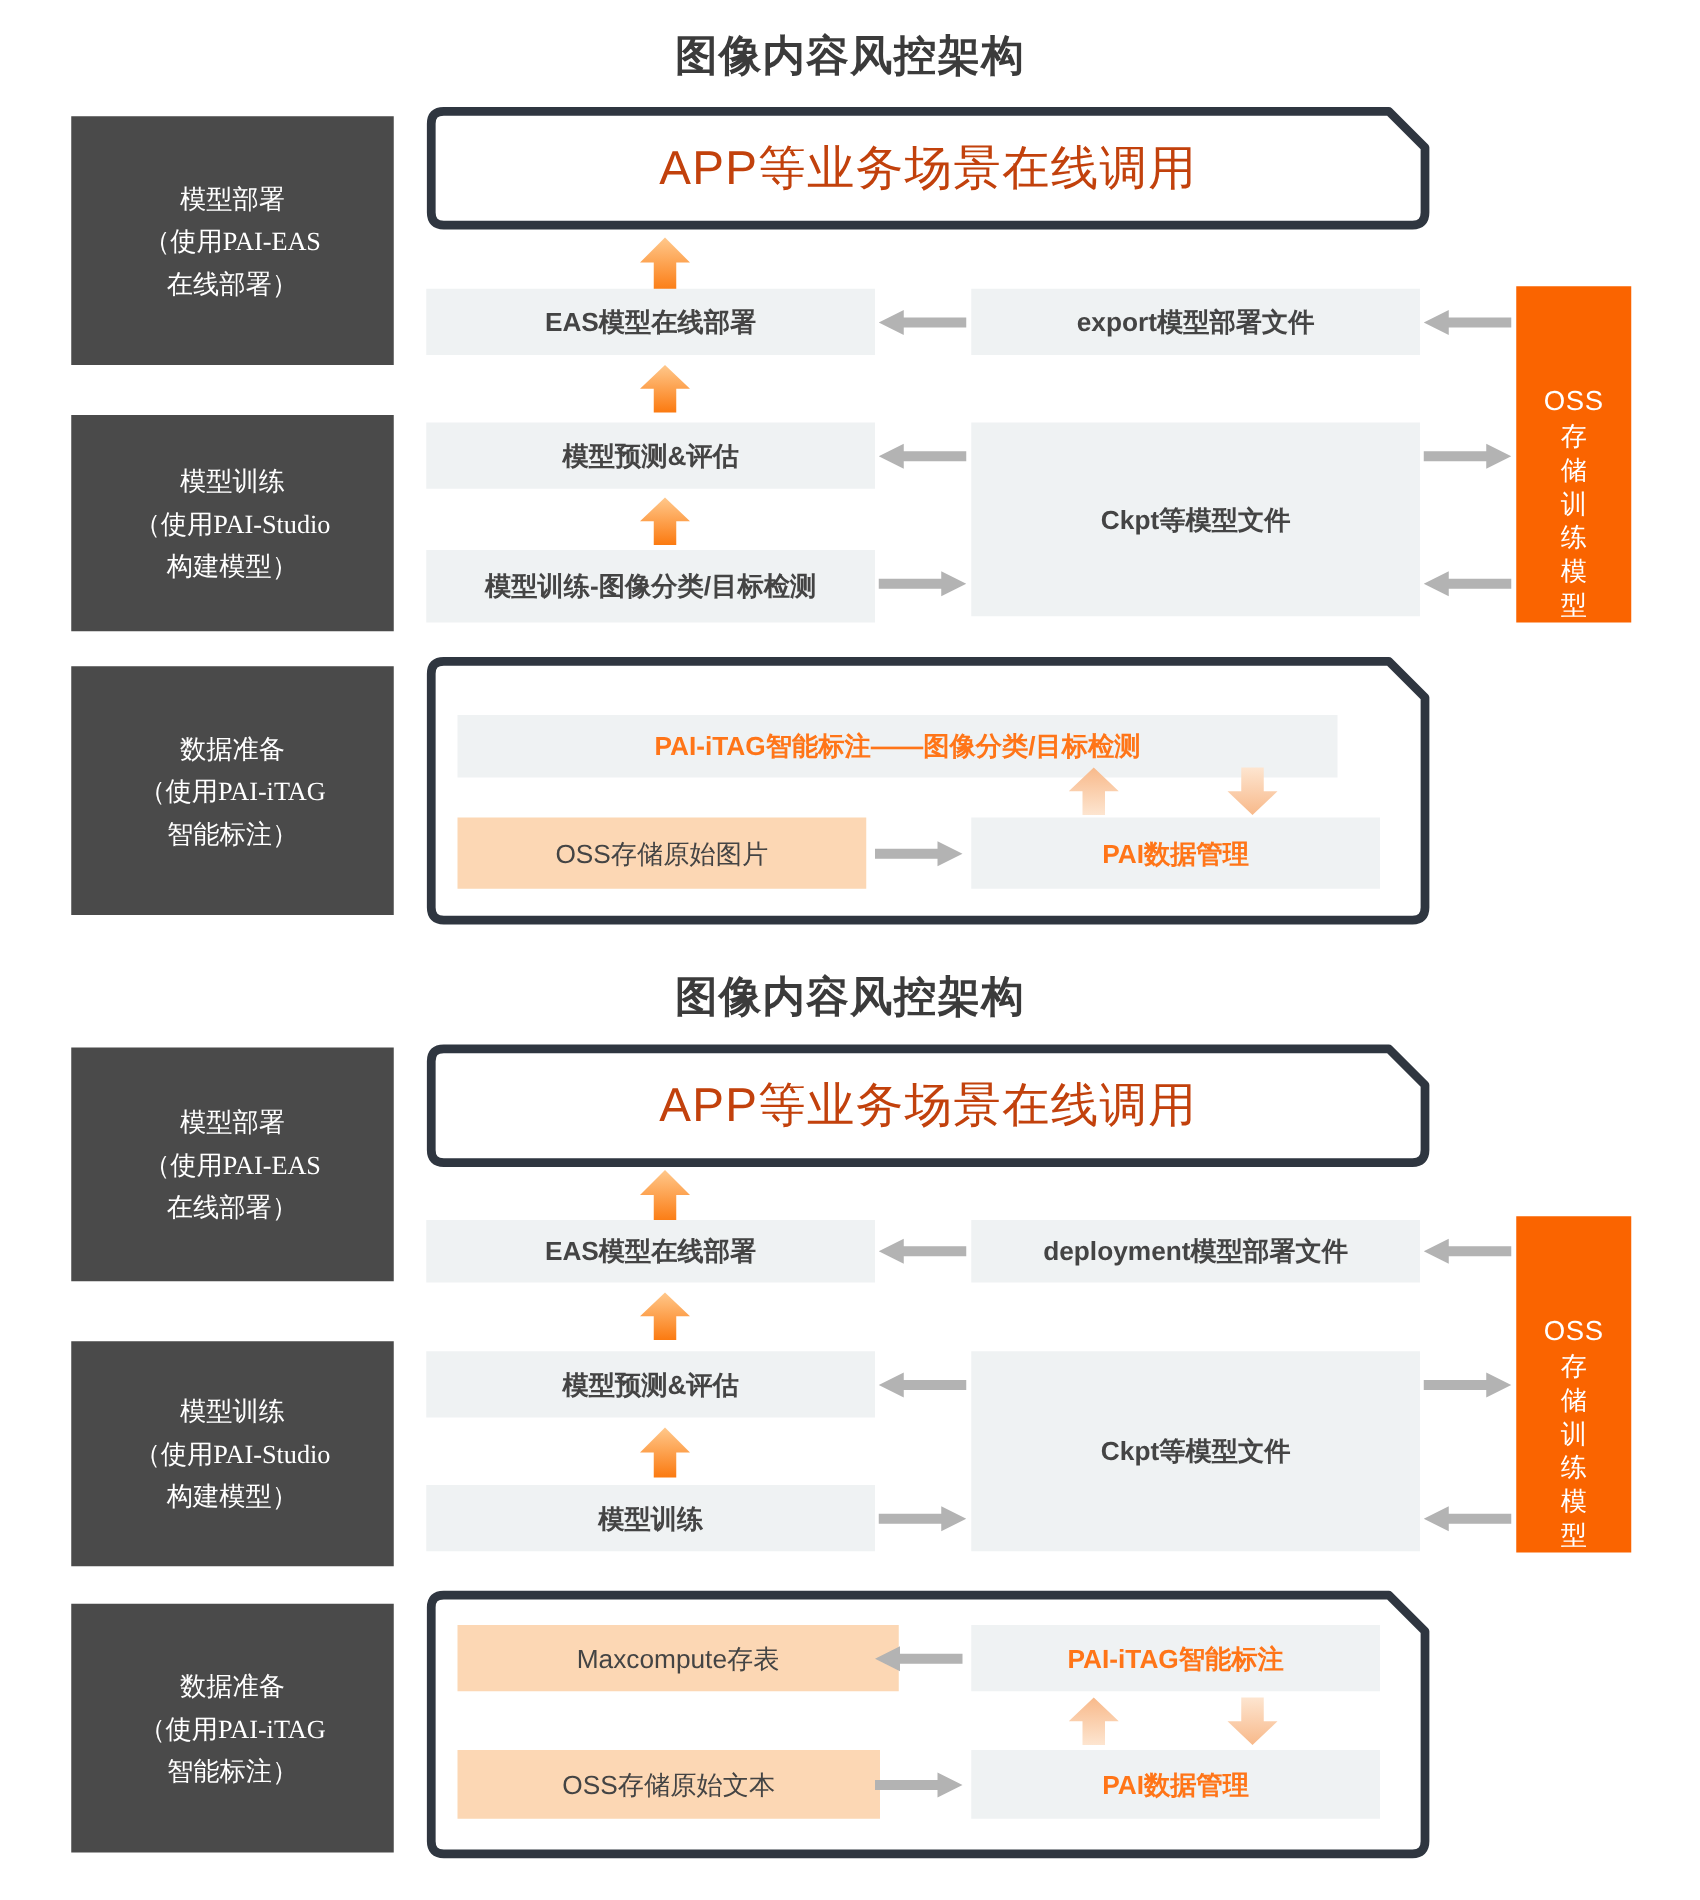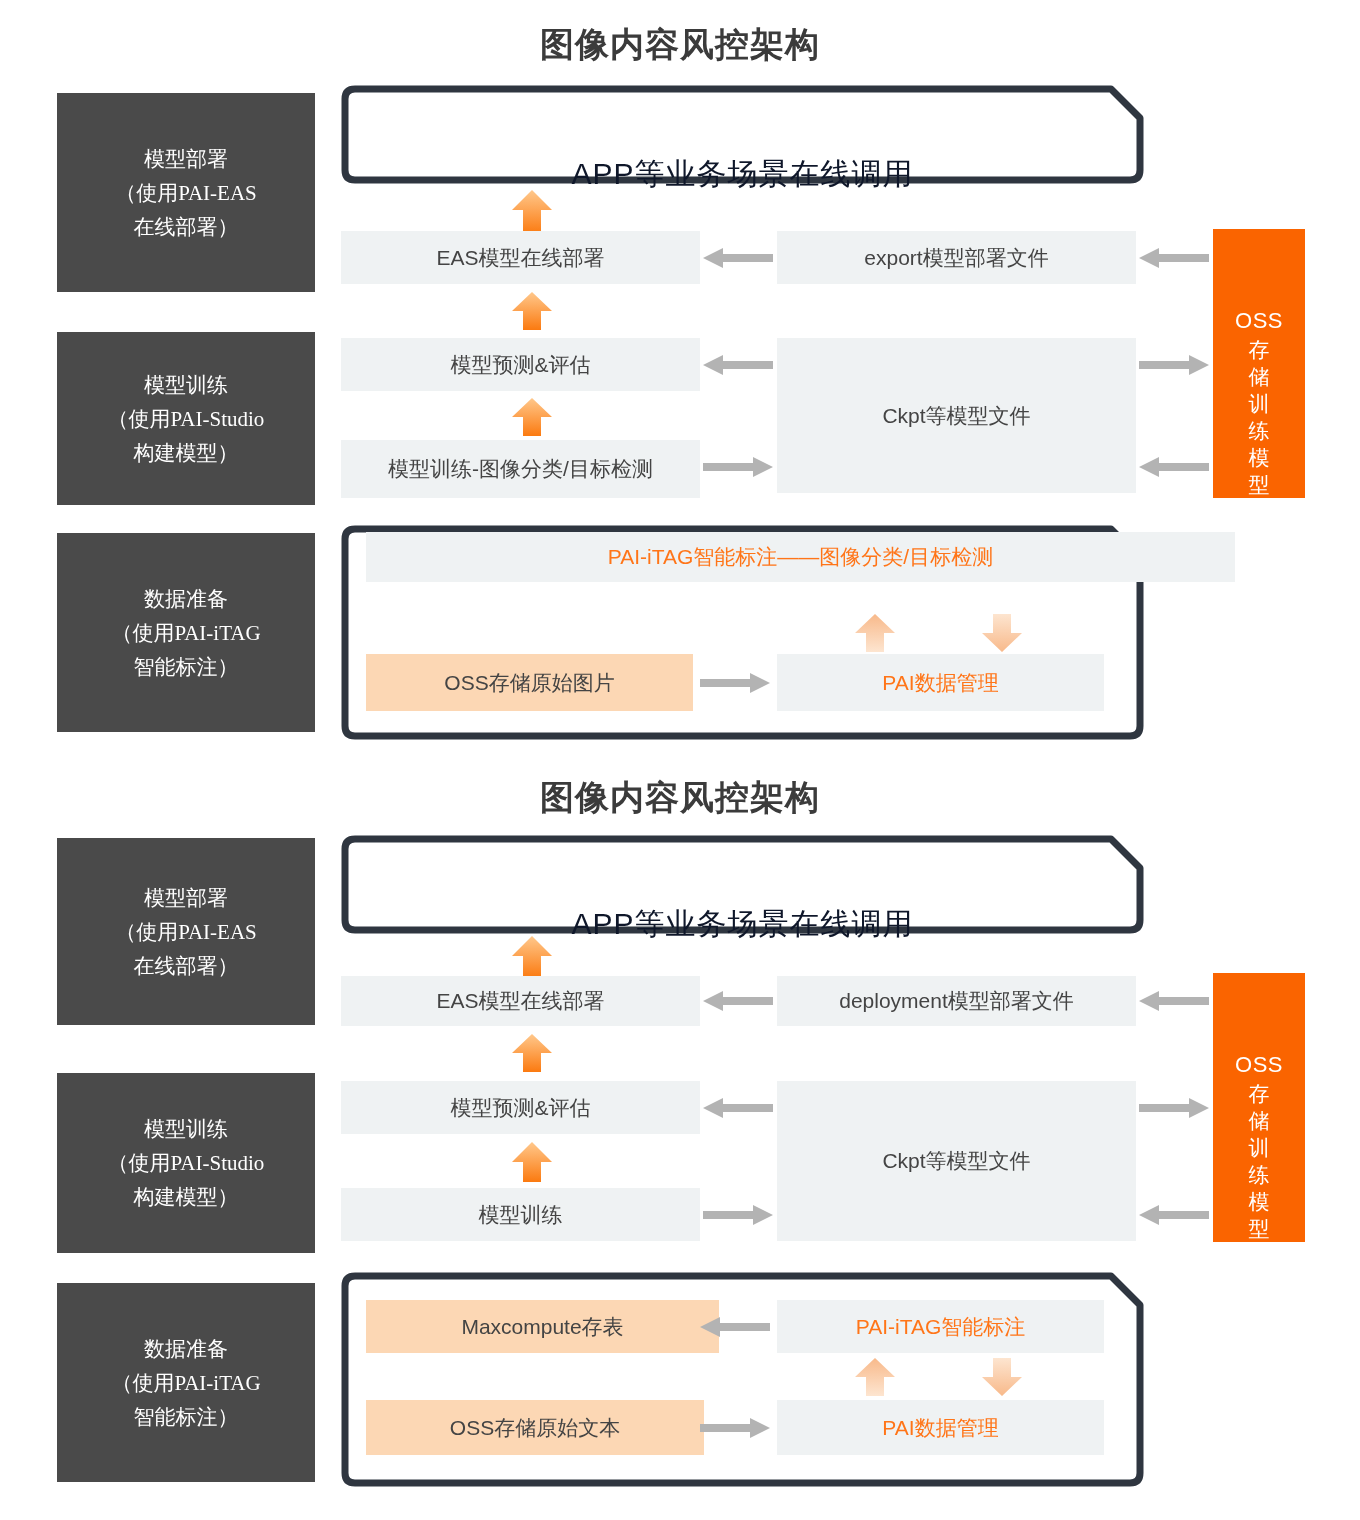--- a/index.html
+++ b/index.html
@@ -30,28 +30,28 @@
   }
   .notchbox svg{position:absolute;left:0;top:0;overflow:visible;}
 
   
   .box{
     position:absolute;box-sizing:border-box;
     display:flex;align-items:center;justify-content:center;
     text-align:center;font-size:21px;color:#444444;
     padding:0 8px;
   }
-  .box.grey{background:#eff2f3;}
+  .box.grey{background:#eff2f3;font-weight:bold;}
   .box.peach{background:#fcd7b4;}
   .box.orange-text{color:#ff7518;}
 
   
   .appbanner{
     position:absolute;display:flex;align-items:center;justify-content:center;
-    font-size:30px;color:#0f172a;letter-spacing:1px;margin-top:40px;
+    font-size:38px;color:#c2410c;letter-spacing:1px;
   }
 
   
   .oss{
     position:absolute;background:#fa6400;color:#ffffff;
     display:flex;flex-direction:column;align-items:center;justify-content:flex-end;
     font-size:21px;line-height:27px;
   }
   .oss .osslat{font-size:22px;letter-spacing:.5px;margin-bottom:2px;}
   .oss .cn{display:block;}
@@ -157,21 +157,21 @@
   <span class="cn">练</span>
   <span class="cn">模</span>
   <span class="cn">型</span>
 </div>
 
 <div class="notchbox" style="left:341px;top:525px;width:803px;height:215px;">
   <svg width="803" height="215" viewBox="0 0 803 215">
     <path d="M4 14 Q4 4 14 4 L770 4 L799 33 L799 201 Q799 211 789 211 L14 211 Q4 211 4 201 Z" fill="#ffffff" stroke="#2f3640" stroke-width="7" stroke-linejoin="round"></path>
   </svg>
 </div>
-<div class="box grey orange-text" style="left:366px;top:532px;width:869px;height:50px;">PAI-iTAG智能标注——图像分类/目标检测</div>
+<div class="box grey orange-text" style="left:366px;top:572px;width:704px;height:50px;">PAI-iTAG智能标注——图像分类/目标检测</div>
 <div class="box peach" style="left:366px;top:654px;width:327px;height:57px;">OSS存储原始图片</div>
 <div class="box grey orange-text" style="left:777px;top:654px;width:327px;height:57px;">PAI数据管理</div>
 <svg class="arw" style="left:700px;top:673px;" width="70" height="20">
   <path d="M70 10 L50 0 L50 6 L0 6 L0 14 L50 14 L50 20 Z" fill="#b3b3b3"></path>
 </svg>
 <svg class="arw" style="left:855px;top:614px;" width="40" height="38">
   <defs>
       <linearGradient id="pg1" x1="0" y1="0" x2="0" y2="1">
     <stop offset="0" stop-color="#f8b98a"></stop>
         <stop offset="1" stop-color="#fde5d0"></stop>

